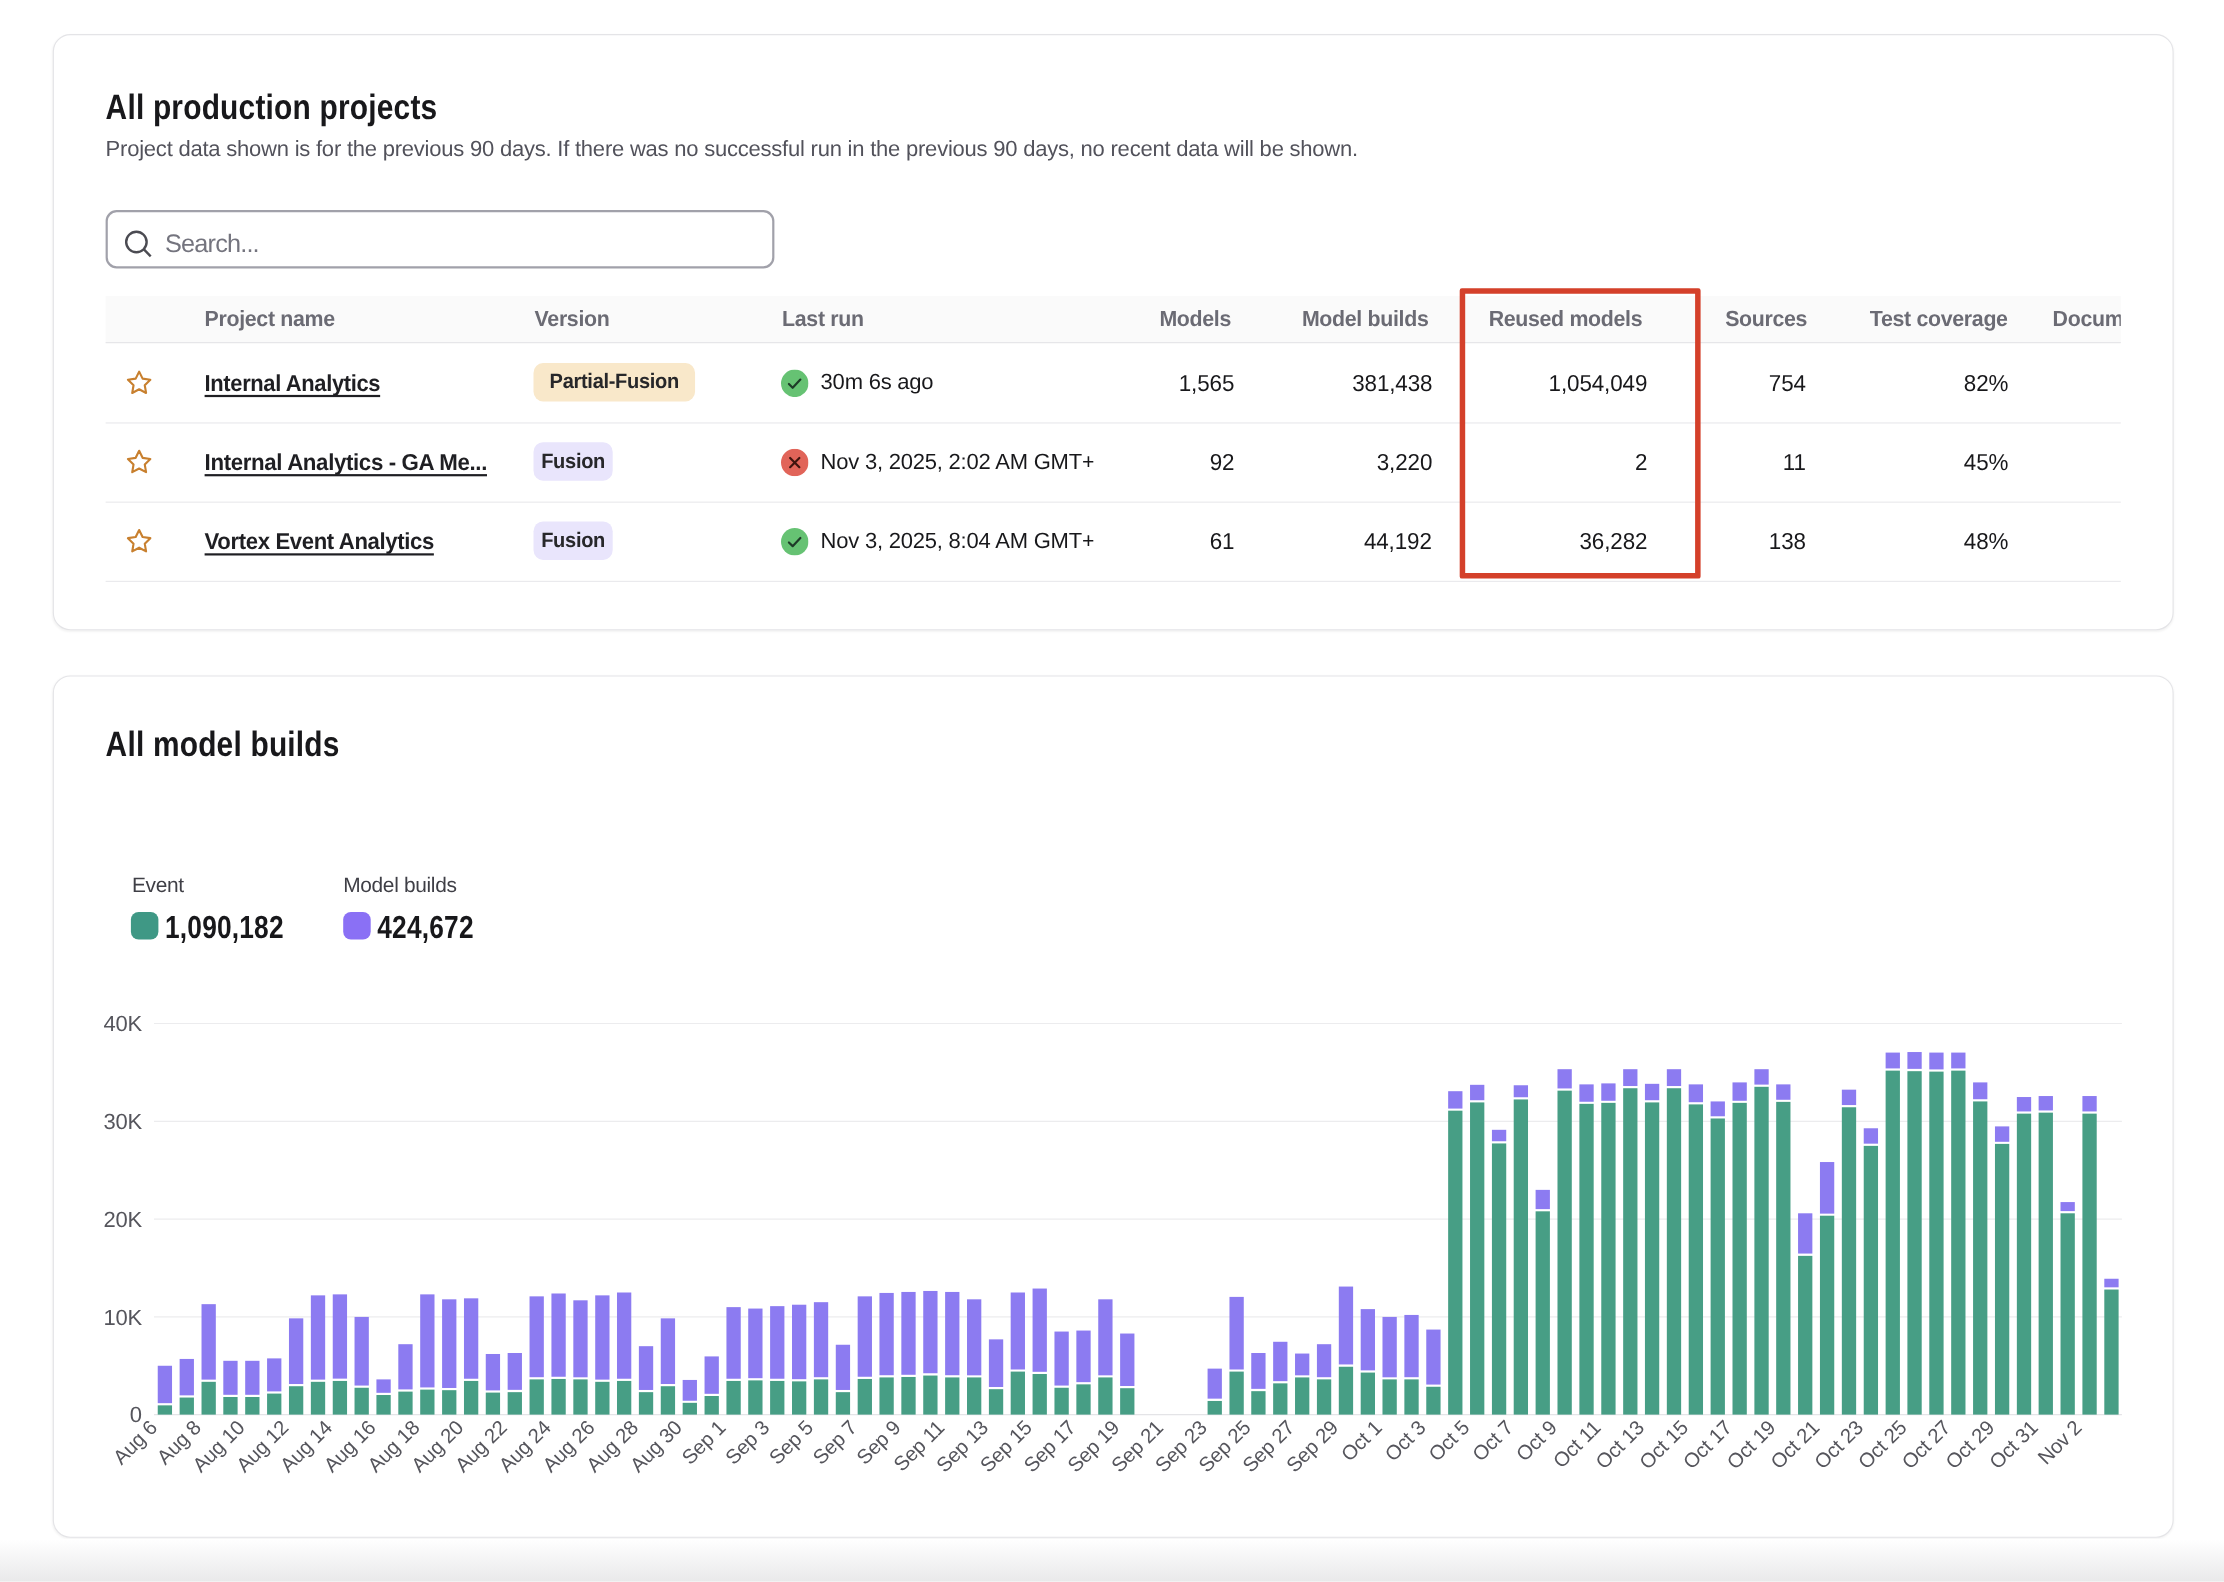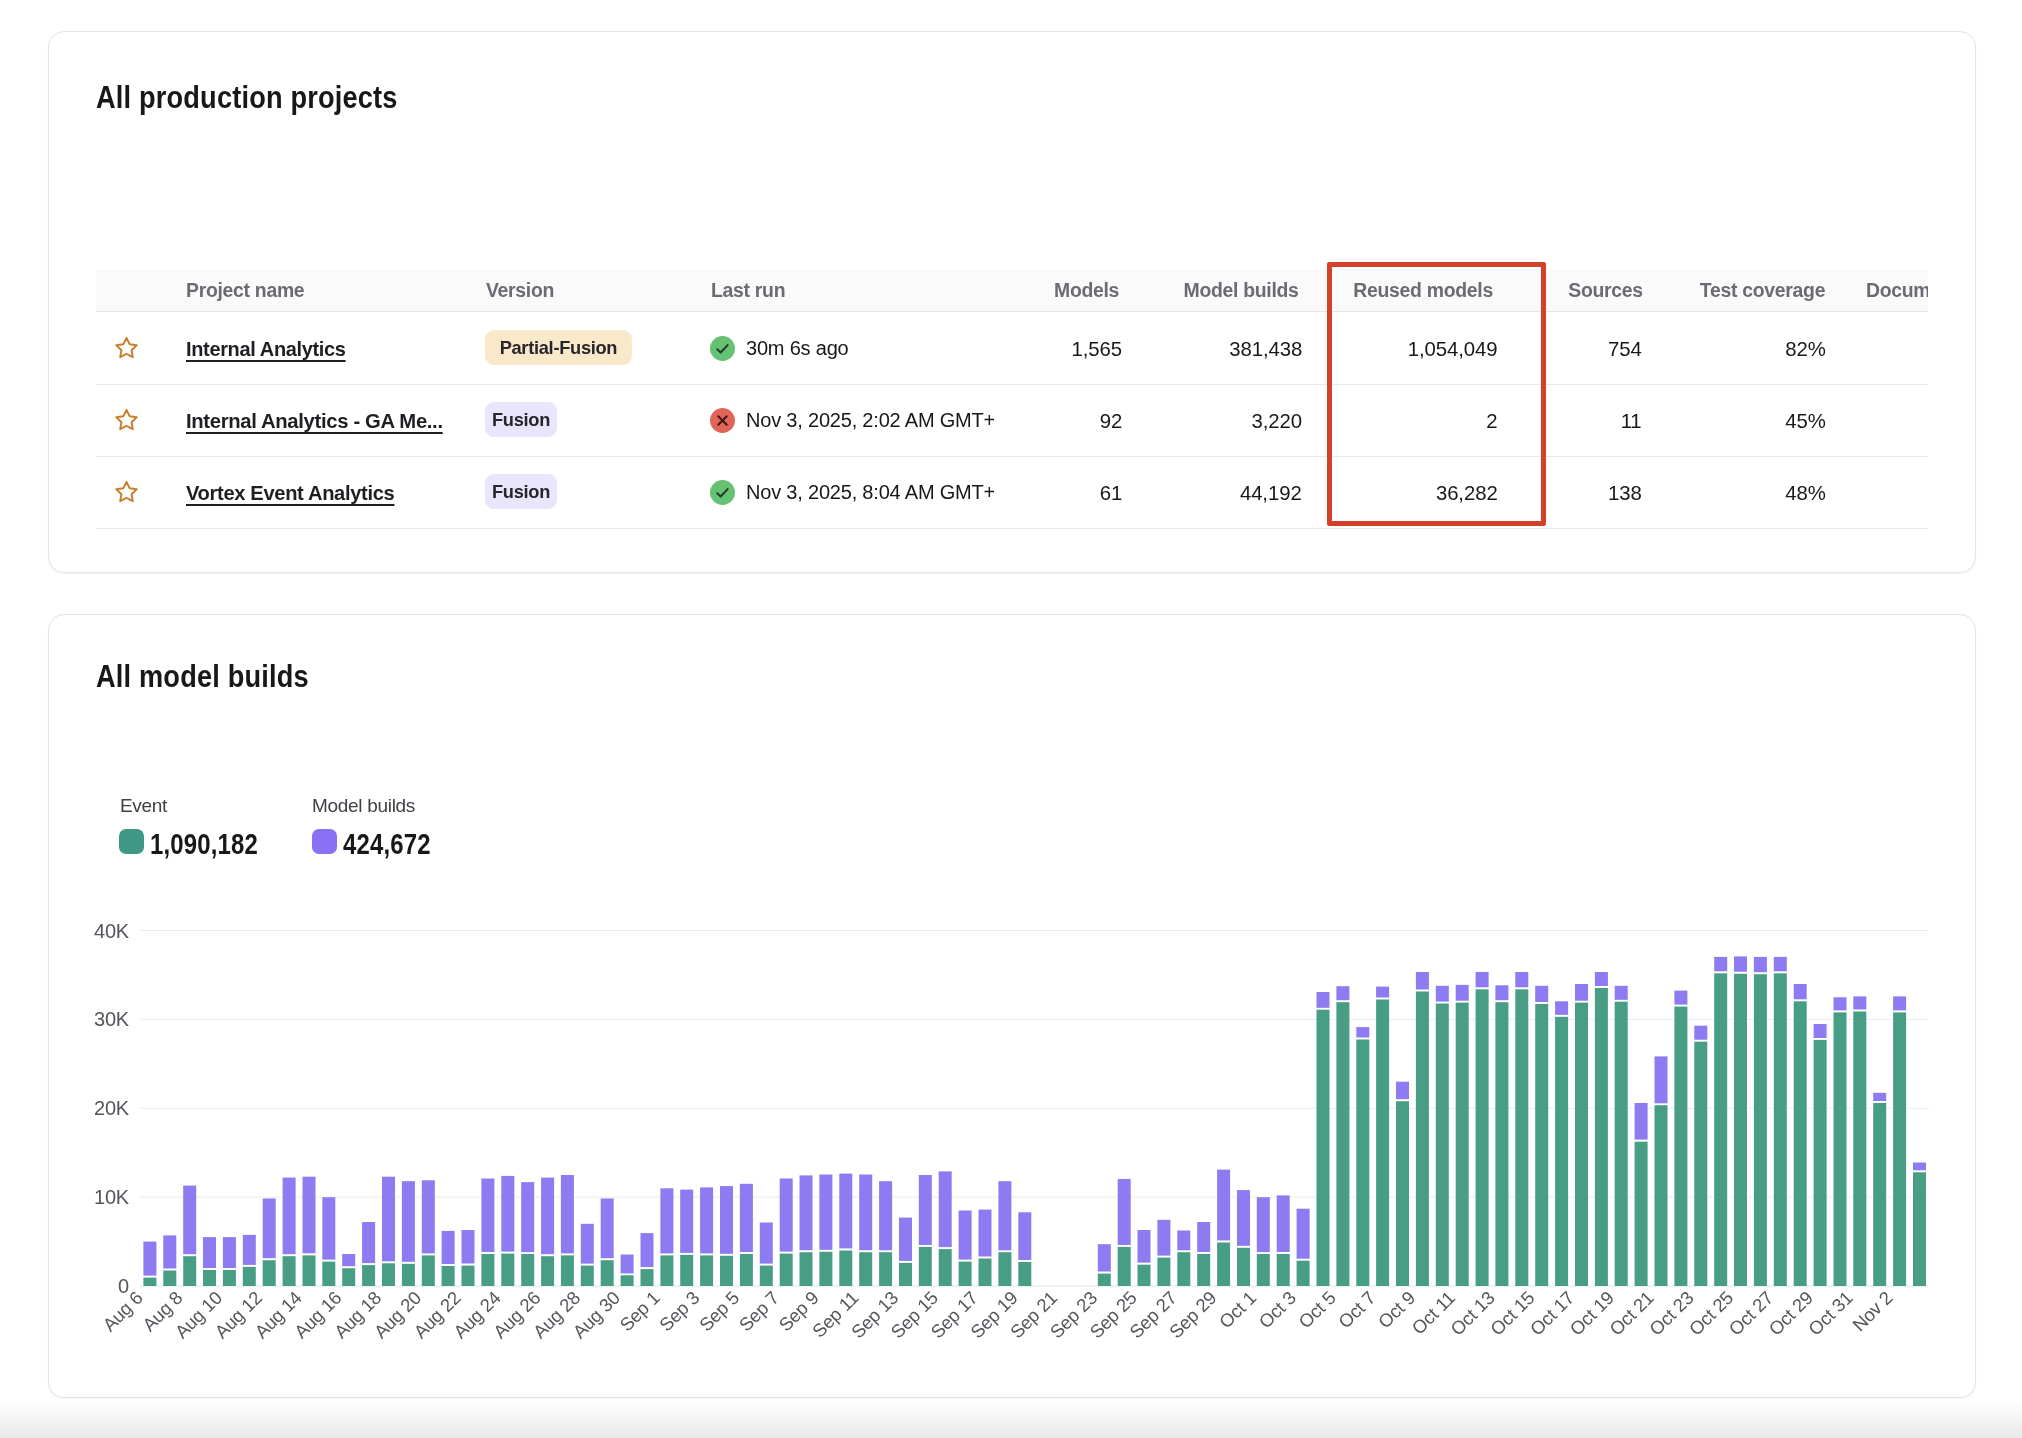--- a/index.html
+++ b/index.html
@@ -31,20 +31,28 @@
 .legv { position:absolute; font-size:29px; font-weight:bold; color:#18181b; transform:scaleX(0.825); transform-origin:left top; letter-spacing:0.2px; }
 .xlab { font-size:18.5px; fill:#55555c; letter-spacing:-0.2px; }
 .ylab { font-size:20px; fill:#55555c; letter-spacing:-0.2px; }
 .chart { position:absolute; left:0; top:0; }
 .botgrad { position:absolute; left:0; top:1399px; width:2022px; height:39px; background:linear-gradient(to bottom, #ffffff, #e9e9ea); }
 </style>
 </head>
 <body>
 <div class="card" id="card1">
   <h1 style="top:47px;">All production projects</h1>
+  <div class="sub" style="top:93px;">Project data shown is for the previous 90 days. If there was no successful run in the previous 90 days, no recent data will be shown.</div>
+  <div class="search">
+      <svg width="30" height="30" viewBox="0 0 30 30" fill="none" stroke="#4B4B52" stroke-width="2.2">
+        <circle cx="13" cy="13" r="9.3"></circle>
+        <line x1="19.8" y1="19.8" x2="26" y2="26"></line>
+      </svg>
+      <span class="ph">Search...</span>
+    </div>
   <div class="thead">
     <div class="th thl" style="left:90px;">Project name</div>
     <div class="th thl" style="left:390px;">Version</div>
     <div class="th thl" style="left:615px;">Last run</div>
     <div class="th thr" style="right:809px;">Models</div>
     <div class="th thr" style="right:629px;">Model builds</div>
     <div class="th thr" style="right:435px;">Reused models</div>
     <div class="th thr" style="right:285px;">Sources</div>
     <div class="th thr" style="right:103px;">Test coverage</div>
     <div class="th thl" style="left:1770px;">Documentation coverage</div>

